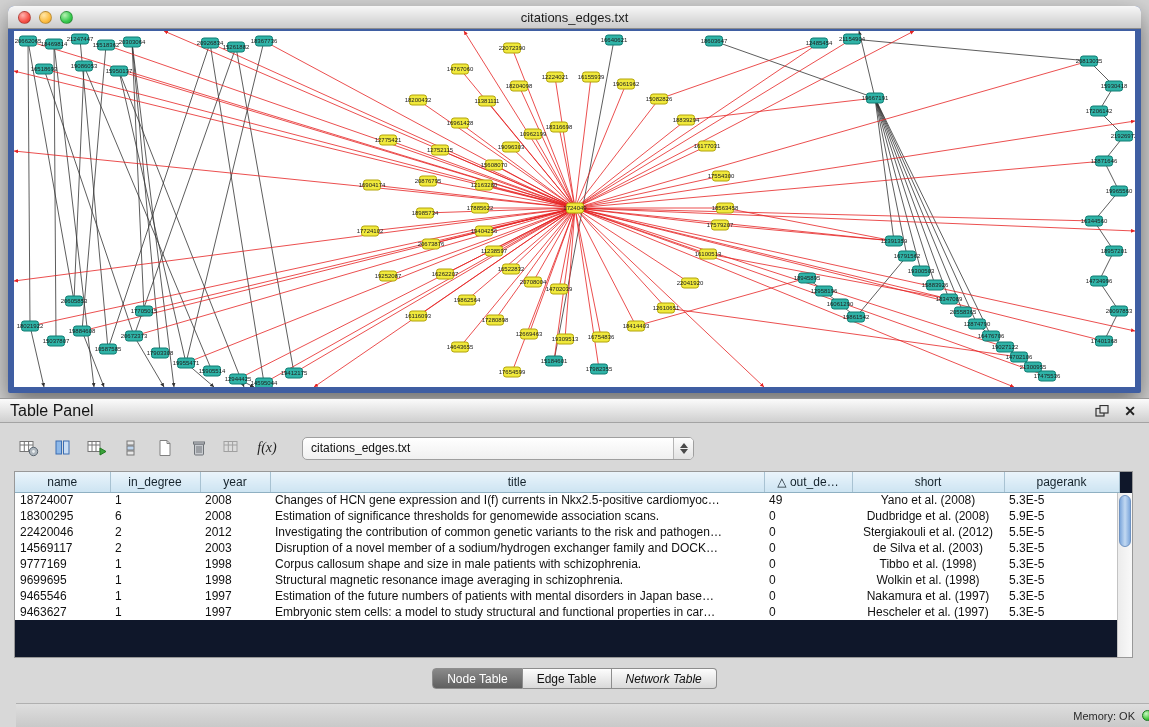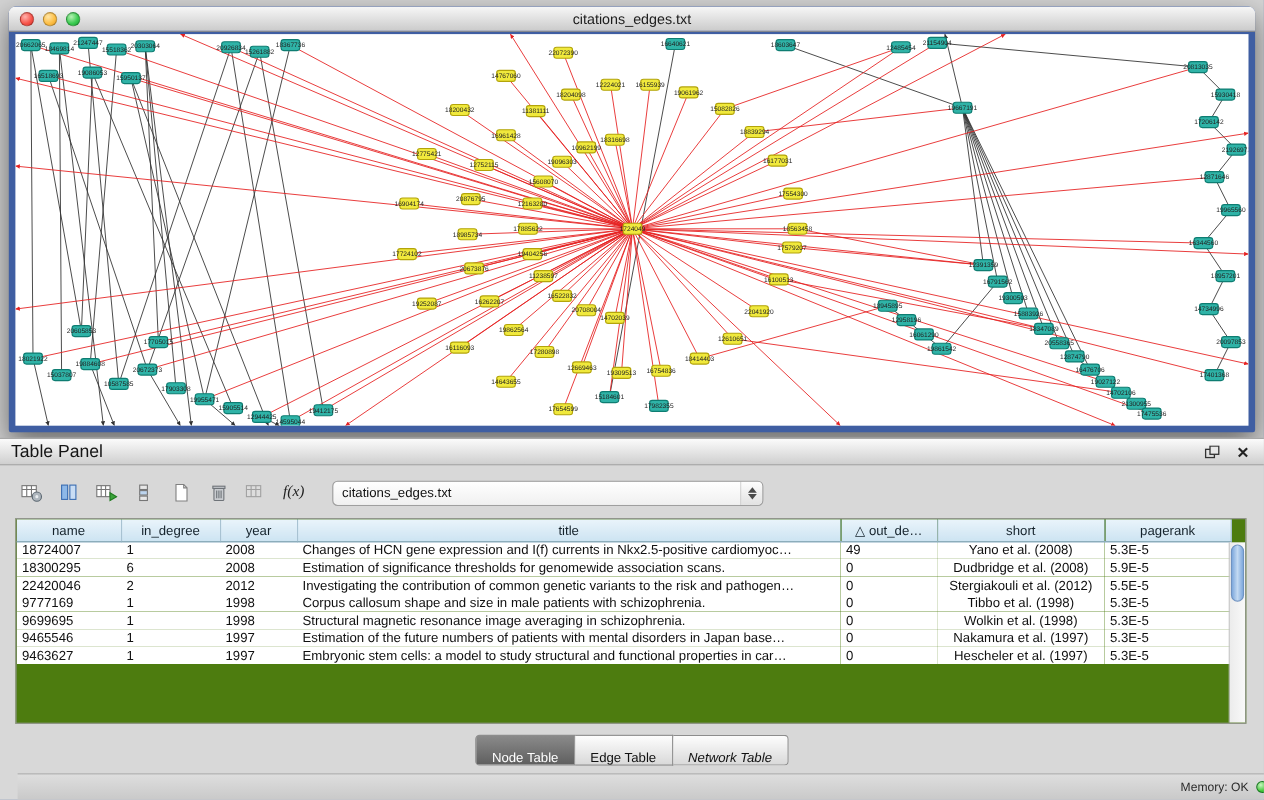--- a/index.html
+++ b/index.html
@@ -65,21 +65,21 @@
   .dd-cap {
     position:absolute; right:0; top:0; width:20px; height:21px;
     border-left:1px solid #b5b5b5; border-radius:0 4px 4px 0;
     background:linear-gradient(#fdfdfd,#e2e2e2);
     display:flex; flex-direction:column; align-items:center; justify-content:center; gap:1px;
   }
   .tri-up   { width:0; height:0; border-left:4px solid transparent; border-right:4px solid transparent; border-bottom:5px solid #4a4a4a; }
   .tri-down { width:0; height:0; border-left:4px solid transparent; border-right:4px solid transparent; border-top:5px solid #4a4a4a; }
 
   .table-wrap { position:relative; margin-top:6px; width:1119px; height:187px;
-    border:1px solid #989898; background:#4d7c0f; overflow:hidden; }
+    border:1px solid #989898; background:#0f172a; overflow:hidden; }
   table.data { border-collapse:collapse; table-layout:fixed; width:1104px; }
   table.data th {
     height:20px; font-size:12px; font-weight:normal; color:#15232c;
     background:linear-gradient(#eaf4fb,#cde4f2);
     border-right:1px solid #a8c2d2; border-bottom:1px solid #8fb0c2;
     text-align:center; overflow:hidden; white-space:nowrap; padding:0 3px;
   }
   table.data td {
     height:16px; font-size:12px; color:#101010; padding:0 5px;
     white-space:nowrap; overflow:hidden; background:#fff;
@@ -91,21 +91,21 @@
     border-left:1px solid #c3c3c3;
   }
   .vthumb {
     position:absolute; top:2px; left:1px; width:12px; height:52px; border-radius:7px;
     background:linear-gradient(90deg,#7ea8dc,#c2d9f2 50%,#7ea8dc);
     border:1px solid #6f93c2;
   }
 
   .tabbar { display:flex; justify-content:center; margin-top:10px; }
   .tab {
-    font-size:12px; padding:13px 14px; border:1px solid #8d8d8d; border-left:none;
+    font-size:12px; padding:3px 14px; border:1px solid #8d8d8d; border-left:none;
     background:linear-gradient(#fdfdfd,#d9d9d9); color:#111; height:21px;text-align:center;
   }
   .tab:first-child { border-left:1px solid #8d8d8d; border-radius:4px 0 0 4px; }
   .tab:last-child { border-radius:0 4px 4px 0;font-style:italic; }
   .tab.active { background:linear-gradient(#8a8a8a,#5f5f5f); color:#fff; }
 
   .statusbar {
     position:absolute; left:16px; bottom:0; width:1149px; height:24px;
     display:flex; align-items:center; justify-content:flex-end; gap:7px;
     padding-right:12px; font-size:11px; color:#2a2a2a;
@@ -841,20 +841,29 @@
             <tr>
               <td>22420046</td>
               <td>2</td>
               <td>2012</td>
               <td>Investigating the contribution of common genetic variants to the risk and pathogen…</td>
               <td>0</td>
               <td class="c-short">Stergiakouli et al. (2012)</td>
               <td>5.5E-5</td>
             </tr>
             <tr>
+              <td>14569117</td>
+              <td>2</td>
+              <td>2003</td>
+              <td>Disruption of a novel member of a sodium/hydrogen exchanger family and DOCK…</td>
+              <td>0</td>
+              <td class="c-short">de Silva et al. (2003)</td>
+              <td>5.3E-5</td>
+            </tr>
+            <tr>
               <td>9777169</td>
               <td>1</td>
               <td>1998</td>
               <td>Corpus callosum shape and size in male patients with schizophrenia.</td>
               <td>0</td>
               <td class="c-short">Tibbo et al. (1998)</td>
               <td>5.3E-5</td>
             </tr>
             <tr>
               <td>9699695</td>

